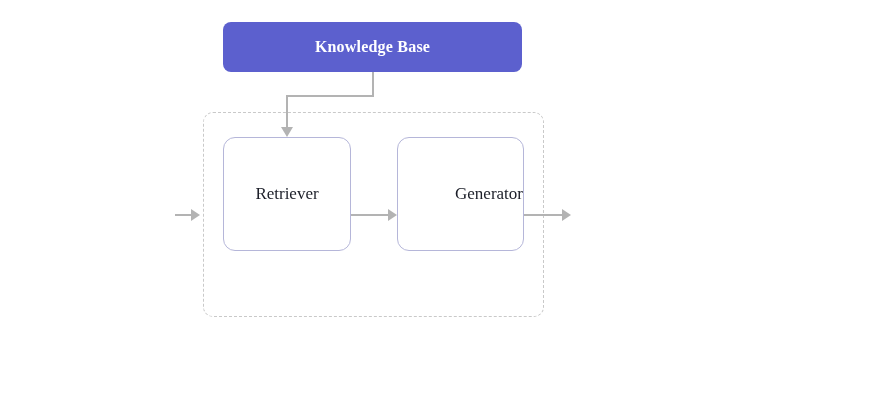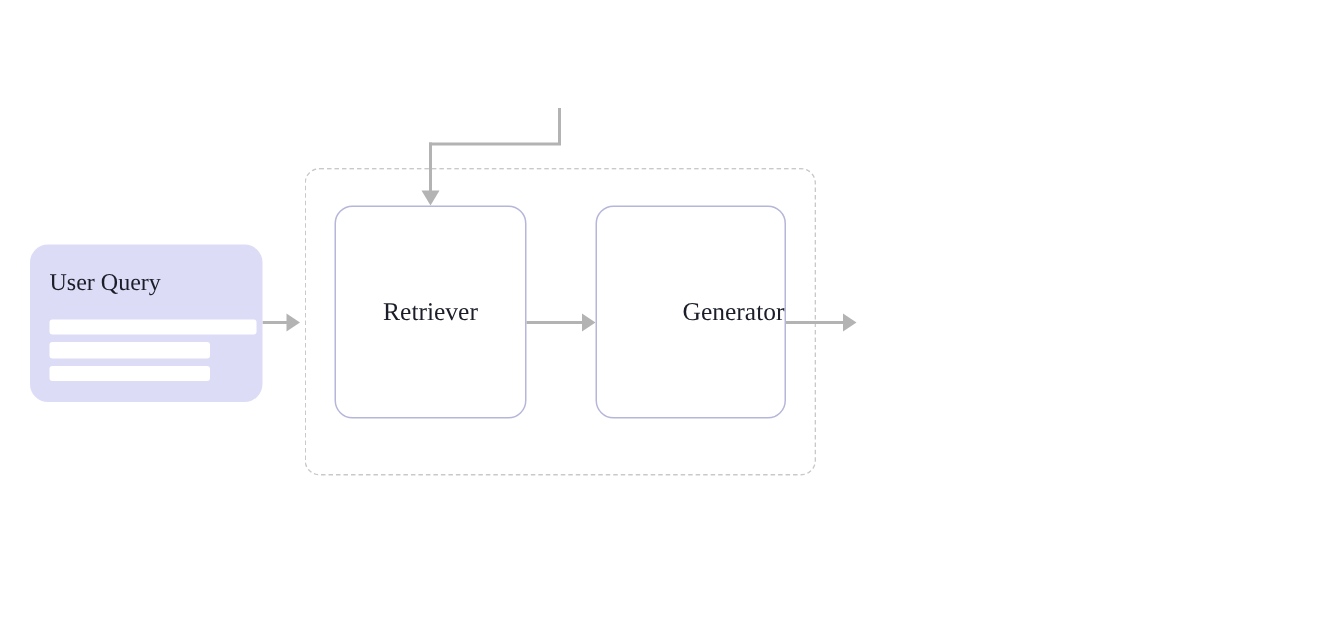--- a/index.html
+++ b/index.html
@@ -77,21 +77,21 @@
     width: 341px; height: 205px;
     border: 1.5px dashed var(--dash);
     border-radius: 10px;
     background: transparent;
   }
 
   
   .proc-node {
     position: absolute;
     top: 137px;
-    height: 142px;
+    height: 114px;
     background: var(--node-fill);
     border: 1px solid var(--node-border);
     border-radius: 12px;
     display: flex; align-items: center; justify-content: center;
     font-size: 17px;
     color: var(--text-dark);
   }
   .proc-retriever { left: 223px; width: 128px; }
   .proc-generator { left: 397px; width: 127px; justify-content: flex-end; }
 
@@ -132,20 +132,23 @@
     text-align: center;
     font-size: 19px;
     color: var(--text-dark);
   }
 </style>
 </head>
 <body>
 
 <div class="canvas">
 
+  <div class="kb-node">
+    <span class="kb-label">Knowledge Base</span>
+  </div>
 
   <div class="seg seg-kb-drop1"></div>
   <div class="seg seg-kb-horiz"></div>
   <div class="seg seg-kb-drop2"></div>
   <div class="head-down"></div>
 
   <div class="rag-box"></div>
 
   <div class="hline hline-user"></div>
   <div class="head-right head-user"></div>
@@ -156,22 +159,16 @@
   <div class="proc-node proc-generator">
     <span>Generator</span>
   </div>
 
   <div class="hline hline-r2g"></div>
   <div class="head-right head-r2g"></div>
 
   <div class="hline hline-g2o"></div>
   <div class="head-right head-g2o"></div>
 
-  <div class="card card-user">
-    <div class="card-title">User Query</div>
-    <div class="bar bar1"></div>
-    <div class="bar bar2"></div>
-    <div class="bar bar3"></div>
-  </div>
 
 
 
 </div>
 
 </body></html>

